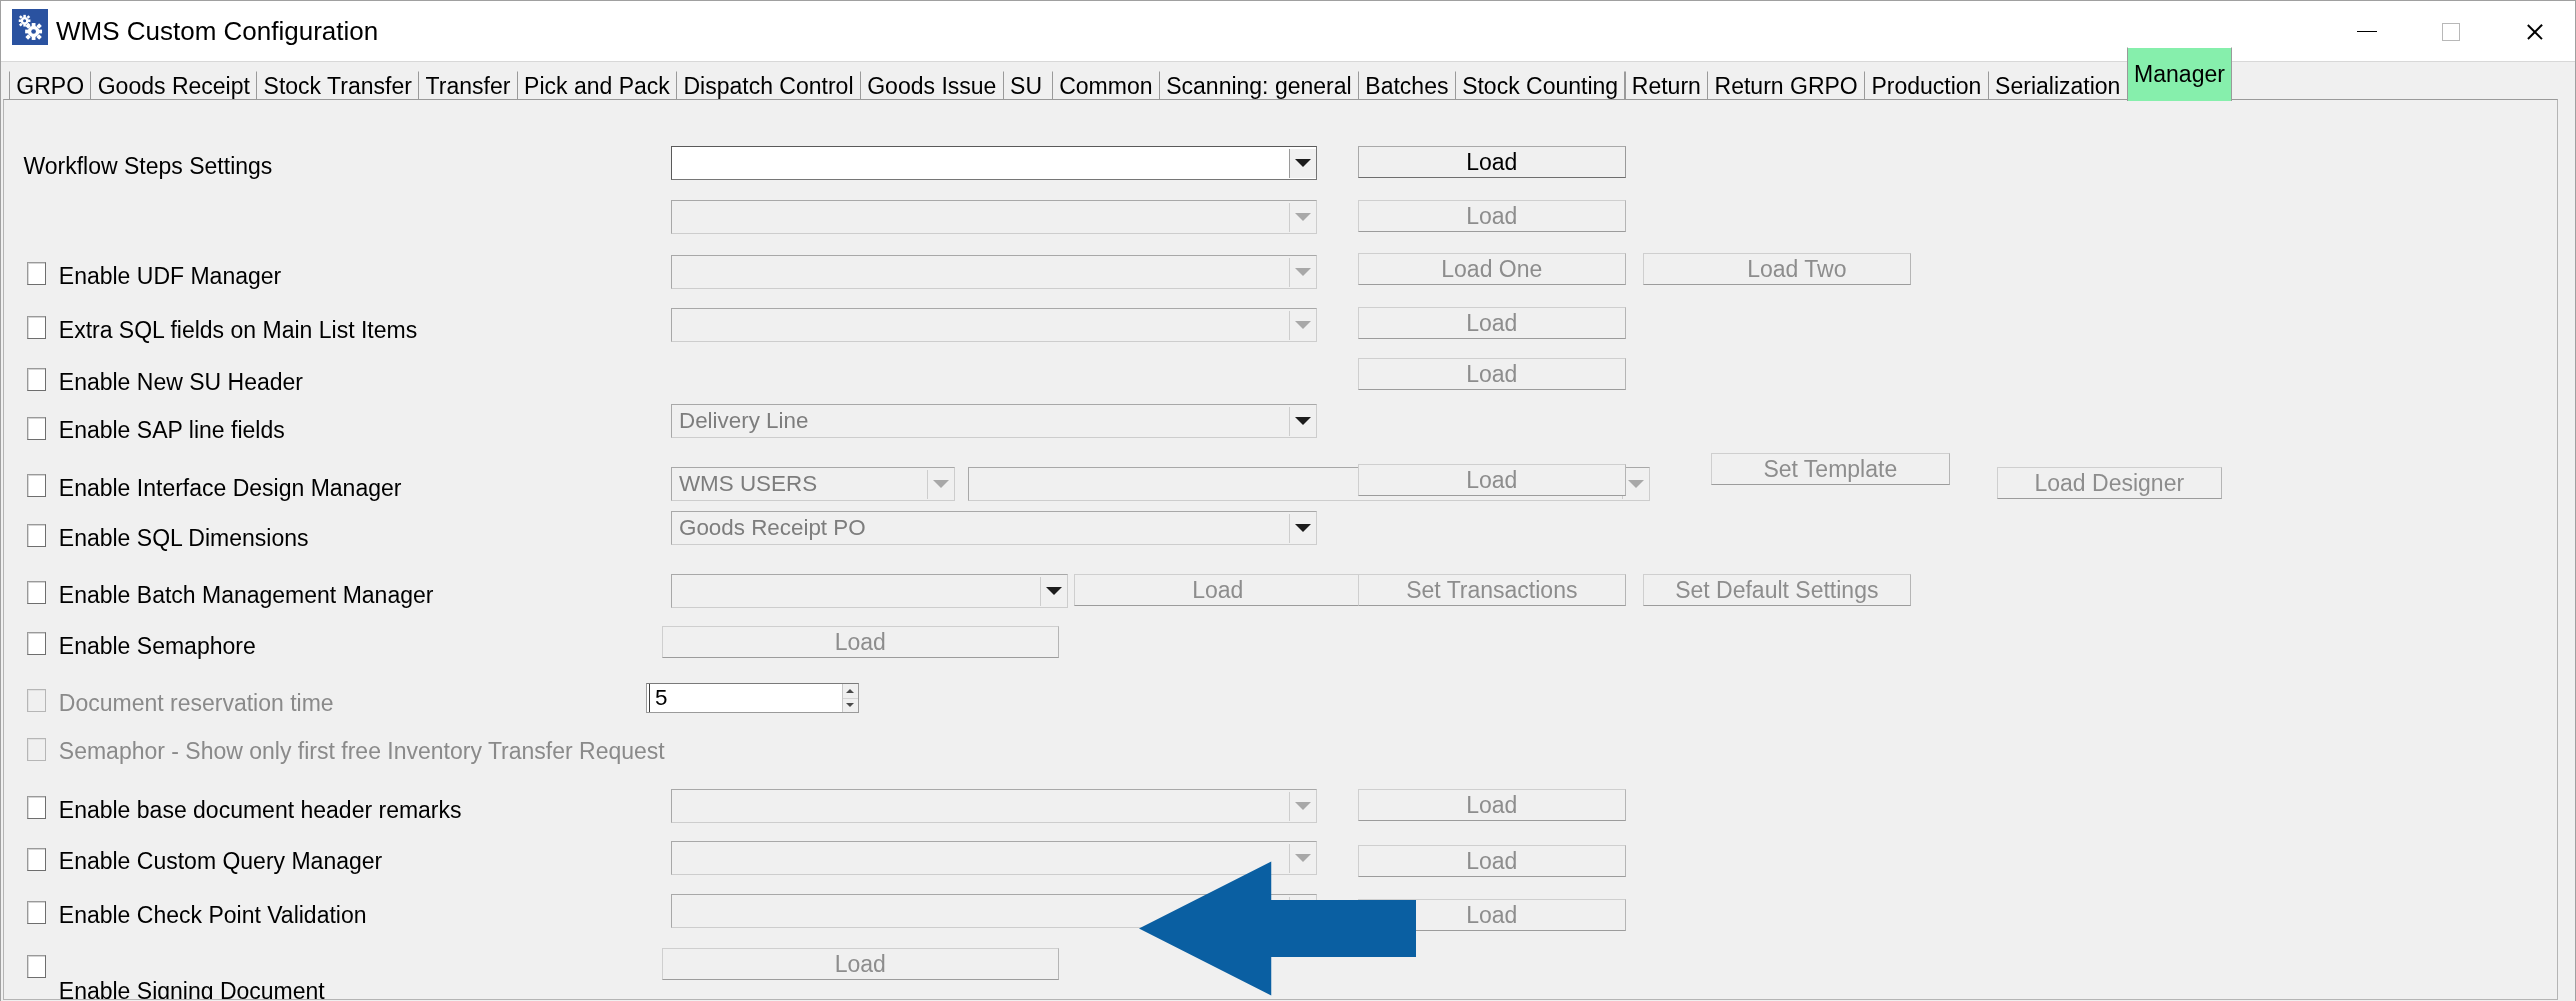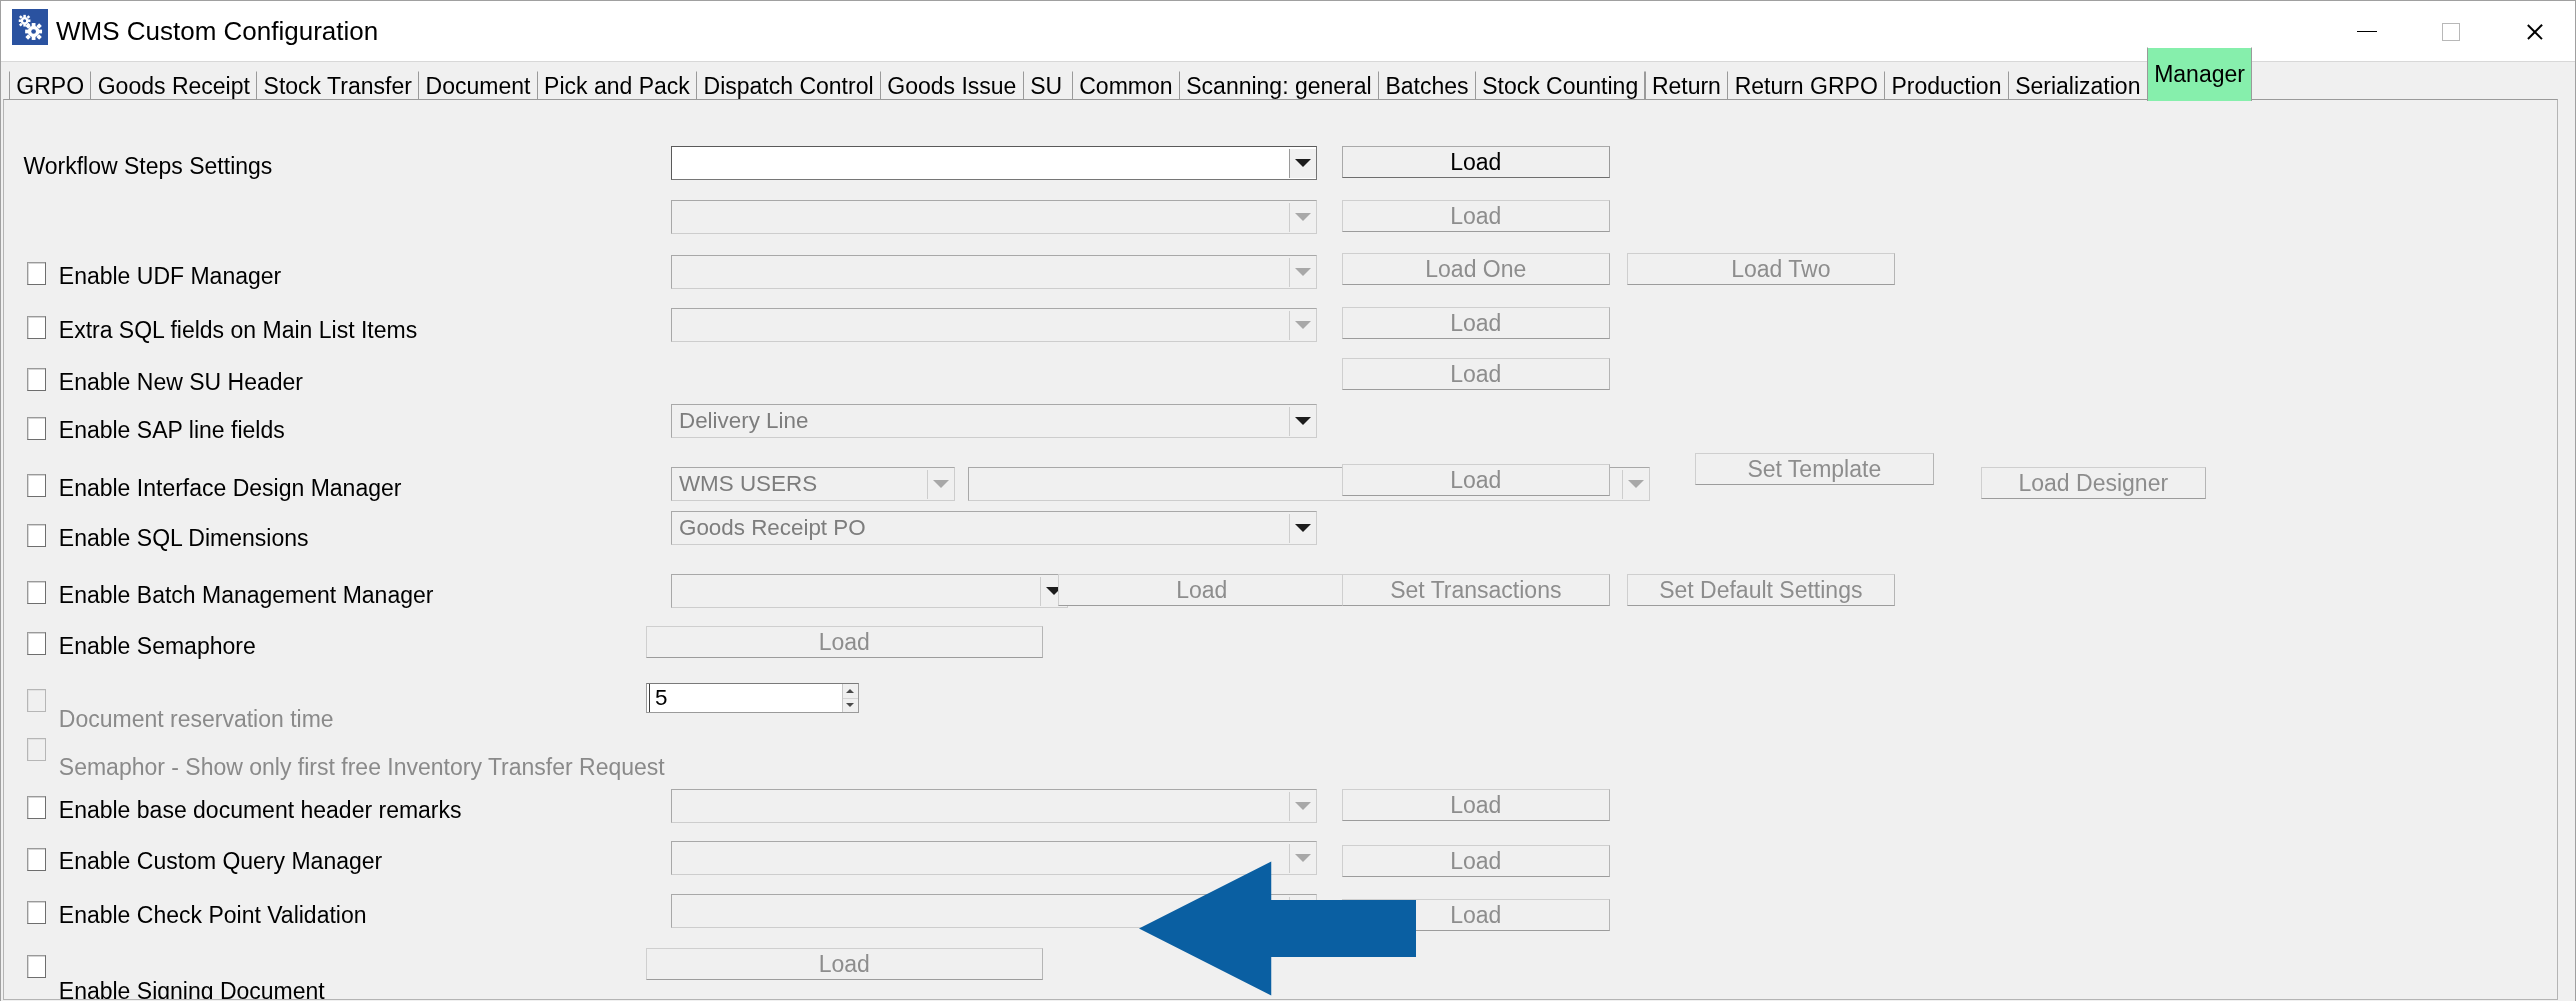--- a/index.html
+++ b/index.html
@@ -98,21 +98,21 @@
     border-top: 0.9px solid #9a9a9a;
     overflow: hidden;
   }
 
   .lbl {
     position: absolute;
     font-size: 23px; color: #000;
     white-space: nowrap;
     line-height: 1;
   }
-  .lbl.dim { color: #8a8a8a; margin-top: 16px; }
+  .lbl.dim { color: #8a8a8a; }
 
   
   .cb {
     position: absolute;
     width: 19.7px; height: 23px;
     background: #ffffff;
     border: 0.9px solid #6e6e6e;
     border-top-color: #9a9a9a;
     border-left-color: #9a9a9a;
     box-shadow: inset 0.9px 0.9px 0 #d4d4d4;
@@ -171,20 +171,21 @@
     position: absolute;
     height: 32px;
     background: #f0f0f0;
     border: 0.9px solid #cfcfcf;
     border-bottom: 1.8px solid #9c9c9c;
     border-right: 1.8px solid #b5b5b5;
     display: flex; align-items: center; justify-content: center;
     font-size: 23px; color: #8d8d8d;
     cursor: default;
     white-space: nowrap;
+    margin-left: 16px;
   }
   .btn.enabled {
     border: 0.9px solid #a9a9a9;
     border-bottom: 1.8px solid #6e6e6e;
     border-right: 1.8px solid #9a9a9a;
     color: #000000;
     cursor: pointer;
   }
 
   
@@ -275,21 +276,21 @@
       <div class="win-btn close">
         <span class="glyph-close"></span>
       </div>
     </div>
   </div>
 
   <div class="tabstrip">
     <div class="tab">GRPO</div>
     <div class="tab">Goods Receipt</div>
     <div class="tab">Stock Transfer</div>
-    <div class="tab">Document</div>
+    <div class="tab">Transfer</div>
     <div class="tab">Pick and Pack</div>
     <div class="tab">Dispatch Control</div>
     <div class="tab">Goods Issue</div>
     <div class="tab" style="min-width:50px">SU</div>
     <div class="tab">Common</div>
     <div class="tab">Scanning: general</div>
     <div class="tab">Batches</div>
     <div class="tab">Stock Counting</div>
     <div class="tab">Return</div>
     <div class="tab">Return GRPO</div>

